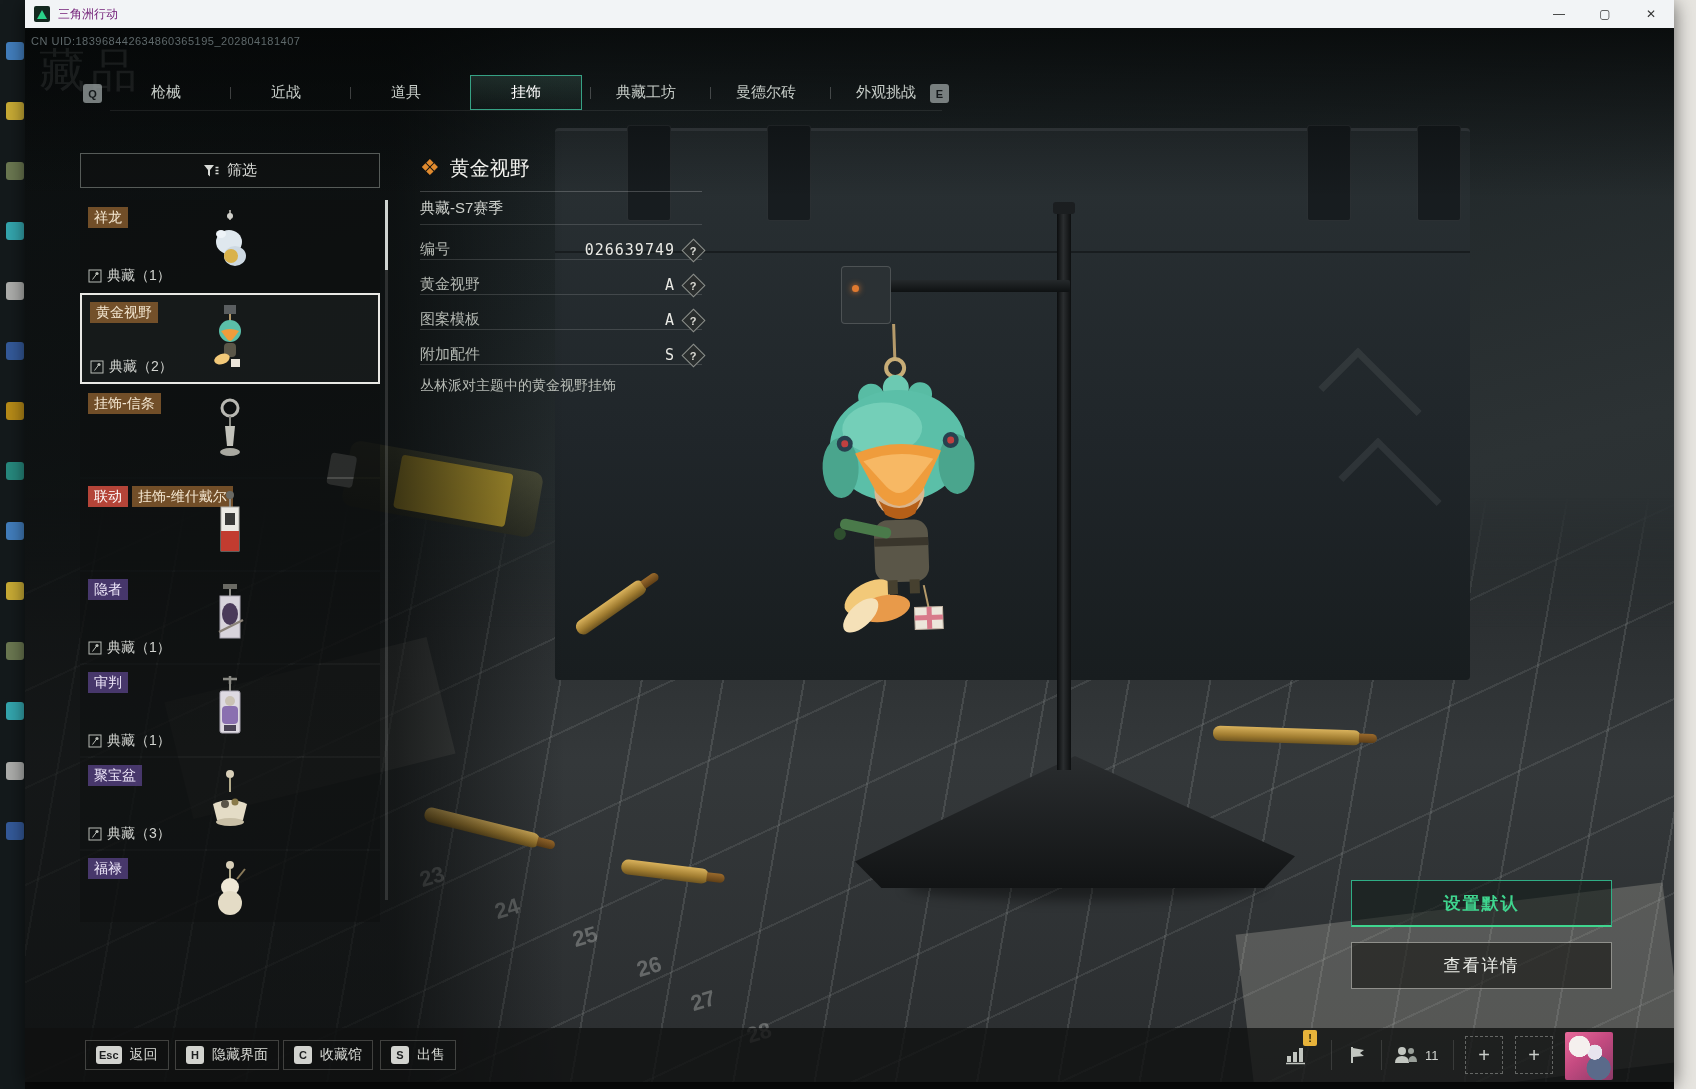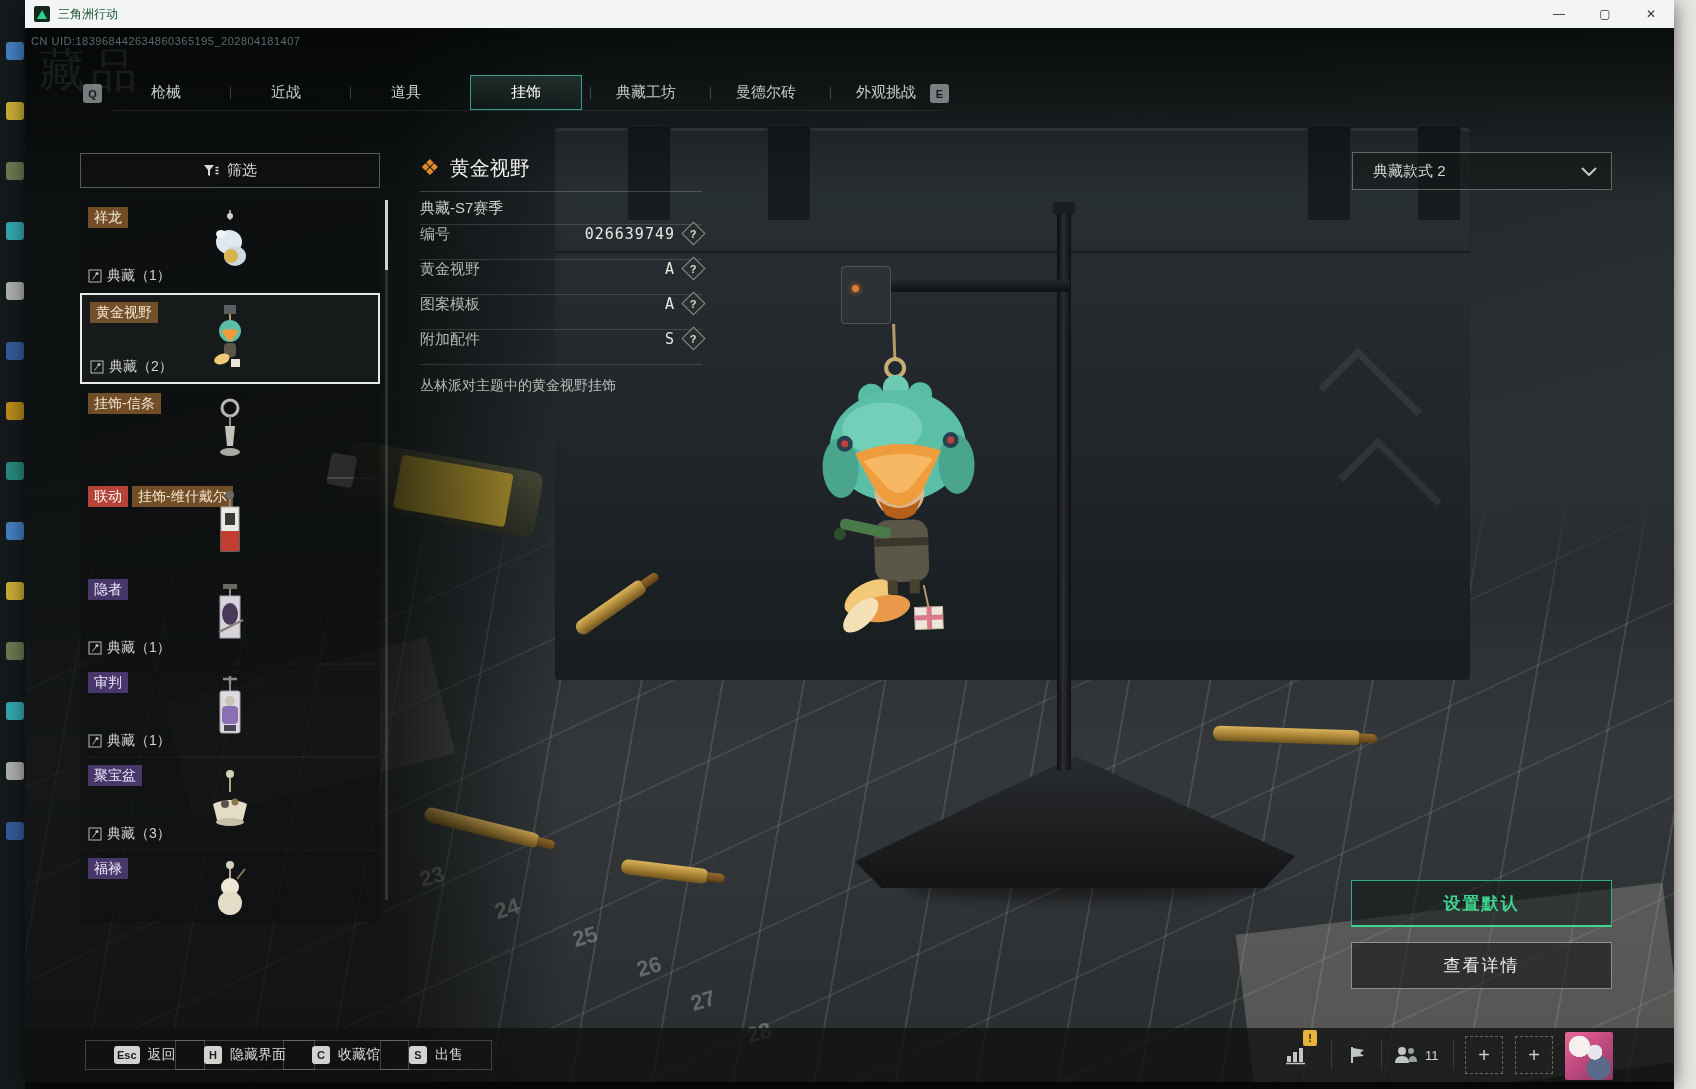--- a/index.html
+++ b/index.html
@@ -15,21 +15,21 @@
   .desk-left span:nth-of-type(8n+7){background:#d4a017}.desk-left span:nth-of-type(8n){background:#2a9d8f}
   .desk-right{position:absolute;right:0;top:0;width:22px;height:1089px;background:#e7e5e0;}
 
   
   .win{position:absolute;left:25px;top:0;width:1649px;height:1082px;background:#101415;overflow:hidden;
        box-shadow:0 4px 18px rgba(0,0,0,.6);}
   .titlebar{position:absolute;left:0;top:0;right:0;height:28px;background:#f2f4f6;display:flex;align-items:center;z-index:50;}
   .logo{width:16px;height:16px;margin:0 8px 0 9px;background:#14281f;border-radius:2px;position:relative;}
   .logo::after{content:"";position:absolute;left:3px;top:4px;border-left:5px solid transparent;
        border-right:5px solid transparent;border-bottom:9px solid #29d489;}
-  .titlebar .t{font-size:12px;color:#14532d;}
+  .titlebar .t{font-size:12px;color:#701a75;}
   .wctl{margin-left:auto;display:flex;height:100%;}
   .wctl span{width:46px;height:100%;display:flex;align-items:center;justify-content:center;
        font-size:12px;color:#333;cursor:default;}
 
   
   .game{position:absolute;left:0;top:28px;width:1649px;height:1054px;overflow:hidden;
      background:linear-gradient(165deg,#181f21 0%,#1f2628 28%,#2c3234 55%,#232729 100%);}
 
   
   .crate{position:absolute;left:530px;top:100px;width:915px;height:552px;
@@ -103,21 +103,21 @@
   .count{position:absolute;left:8px;bottom:6px;display:flex;align-items:center;gap:5px;color:#d2d4d0;font-size:14px;}
   .sbar{position:absolute;left:360px;top:172px;width:3px;height:700px;background:rgba(255,255,255,.13);z-index:6;}
   .sbar i{position:absolute;left:0;top:0;width:3px;height:70px;background:#cfd4d2;}
 
   
   .detail{position:absolute;left:395px;top:126px;width:282px;z-index:6;}
   .d-title{display:flex;align-items:center;gap:10px;color:#f2f2ee;font-size:20px;height:28px;}
   .d-ico{color:#e08a2e;font-size:22px;line-height:22px;}
   .d-sep{height:1px;background:rgba(255,255,255,.20);margin-top:9px;}
   .d-season{height:33px;display:flex;align-items:center;color:#cdd0cb;font-size:15px;border-bottom:1px solid rgba(255,255,255,.14);}
-  .d-row{height:35px;display:flex;align-items:flex-start;border-bottom:1px solid rgba(255,255,255,.14);}
+  .d-row{height:35px;display:flex;align-items:flex-end;border-bottom:1px solid rgba(255,255,255,.14);}
   .d-row .lbl{color:#b4b8b2;font-size:15px;}
   .d-row .val{margin-left:auto;color:#e9e9e4;font-size:15px;letter-spacing:1px;font-family:"DejaVu Sans Mono","Liberation Mono",monospace;}
   .help{width:17px;height:17px;margin-left:10px;transform:rotate(45deg);background:rgba(42,46,46,.92);
      border:1px solid #8a8e8a;display:flex;align-items:center;justify-content:center;cursor:pointer;flex:0 0 17px;}
   .help i{transform:rotate(-45deg);font-style:normal;font-size:11px;color:#dcdcd6;font-weight:bold;}
   .d-desc{margin-top:12px;color:#b9bdb7;font-size:14px;}
 
   
   .dropdown{position:absolute;left:1327px;top:124px;width:260px;height:38px;border:1px solid rgba(190,196,192,.45);
      background:rgba(18,22,22,.55);display:flex;align-items:center;padding:0 14px 0 20px;z-index:6;cursor:pointer;}
@@ -127,21 +127,21 @@
   
   .btn{position:absolute;left:1326px;width:261px;height:47px;display:flex;align-items:center;justify-content:center;
      font-size:17px;letter-spacing:2px;z-index:6;cursor:pointer;}
   .btn.default{top:852px;border:1px solid #2fae85;border-bottom:2px solid #3fd68f;color:#3fd68f;
      background:rgba(16,26,22,.55);font-weight:bold;}
   .btn.details{top:914px;border:1px solid rgba(222,222,216,.55);color:#eceee9;background:rgba(24,24,21,.62);}
 
   
   .bbar{position:absolute;left:0;right:0;top:1000px;height:54px;background:rgba(16,17,17,.78);z-index:10;}
   .sc{position:absolute;top:12px;height:30px;border:1px solid rgba(210,210,205,.25);display:flex;align-items:center;
-     gap:8px;padding:0 28px;cursor:pointer;}
+     gap:8px;padding:0 10px;cursor:pointer;}
   .key{min-width:18px;height:18px;padding:0 3px;border-radius:3px;background:#d2d3cf;color:#1c1e1f;font-size:11px;
      font-weight:bold;display:flex;align-items:center;justify-content:center;}
   .sc .lb{color:#d8dad5;font-size:14px;}
   .bico{position:absolute;top:14px;width:30px;height:26px;display:flex;align-items:center;justify-content:center;cursor:pointer;}
   .vsep{position:absolute;top:12px;width:1px;height:30px;background:rgba(255,255,255,.12);}
   .alert{position:absolute;left:1278px;top:2px;width:14px;height:16px;background:#e8b33a;border-radius:2px;
      color:#2a2208;font-size:11px;font-weight:bold;display:flex;align-items:center;justify-content:center;z-index:11;}
   .fcount{position:absolute;left:1400px;top:20px;color:#cfd2ce;font-size:13px;}
   .plus{position:absolute;top:8px;width:38px;height:38px;border:1px dashed rgba(205,208,204,.4);color:#c8ccc8;
      font-size:20px;display:flex;align-items:center;justify-content:center;cursor:pointer;}
@@ -476,26 +476,20 @@
         <span class="lbl">附加配件</span>
         <span class="val">S</span>
         <span class="help">
             <i>?</i>
           </span>
       </div>
 
       <div class="d-desc">丛林派对主题中的黄金视野挂饰</div>
     </div>
 
-    <div class="dropdown">
-      <span class="v">典藏款式 2</span>
-      <svg width="16" height="9" viewBox="0 0 16 9">
-        <path d="M1 1 L8 8 L15 1" fill="none" stroke="#c8ccc8" stroke-width="2"></path>
-      </svg>
-    </div>
 
     <div class="btn default">设置默认</div>
     <div class="btn details">查看详情</div>
 
     <div class="bbar">
       <div class="sc" style="left:60px">
         <span class="key">Esc</span>
         <span class="lb">返回</span>
       </div>
       <div class="sc" style="left:150px">

